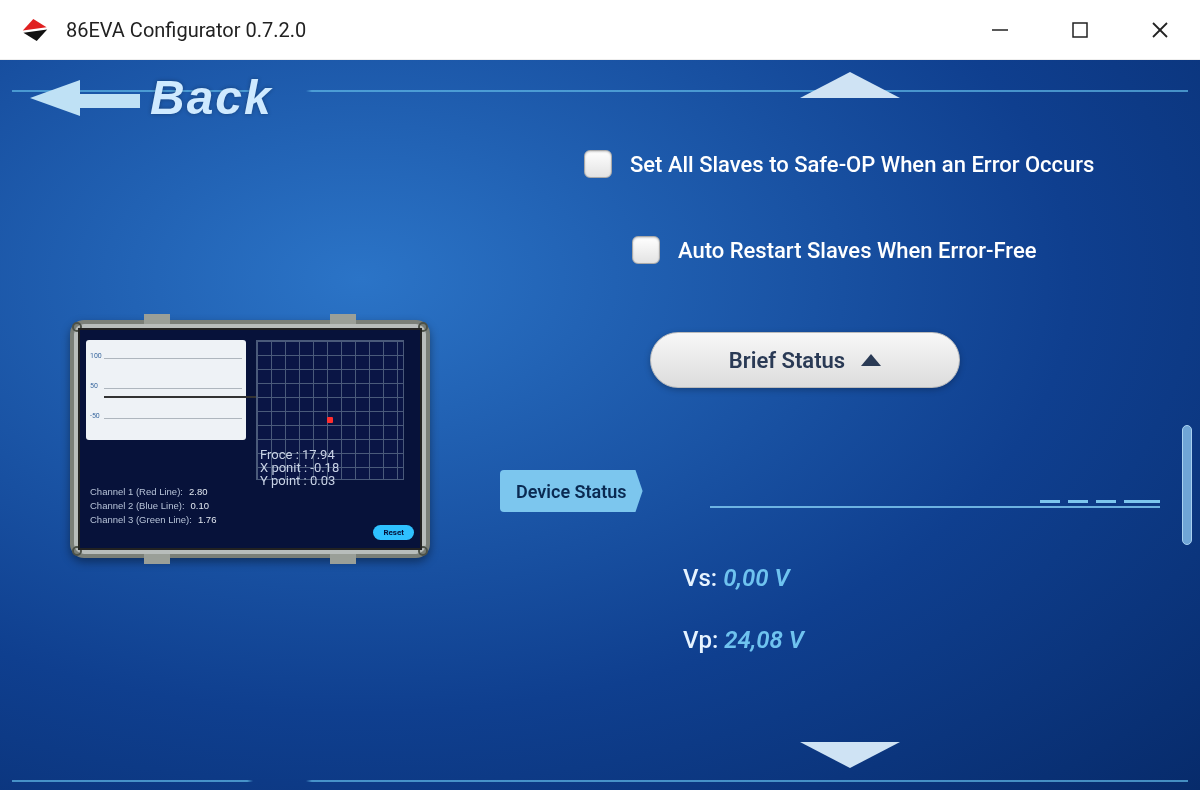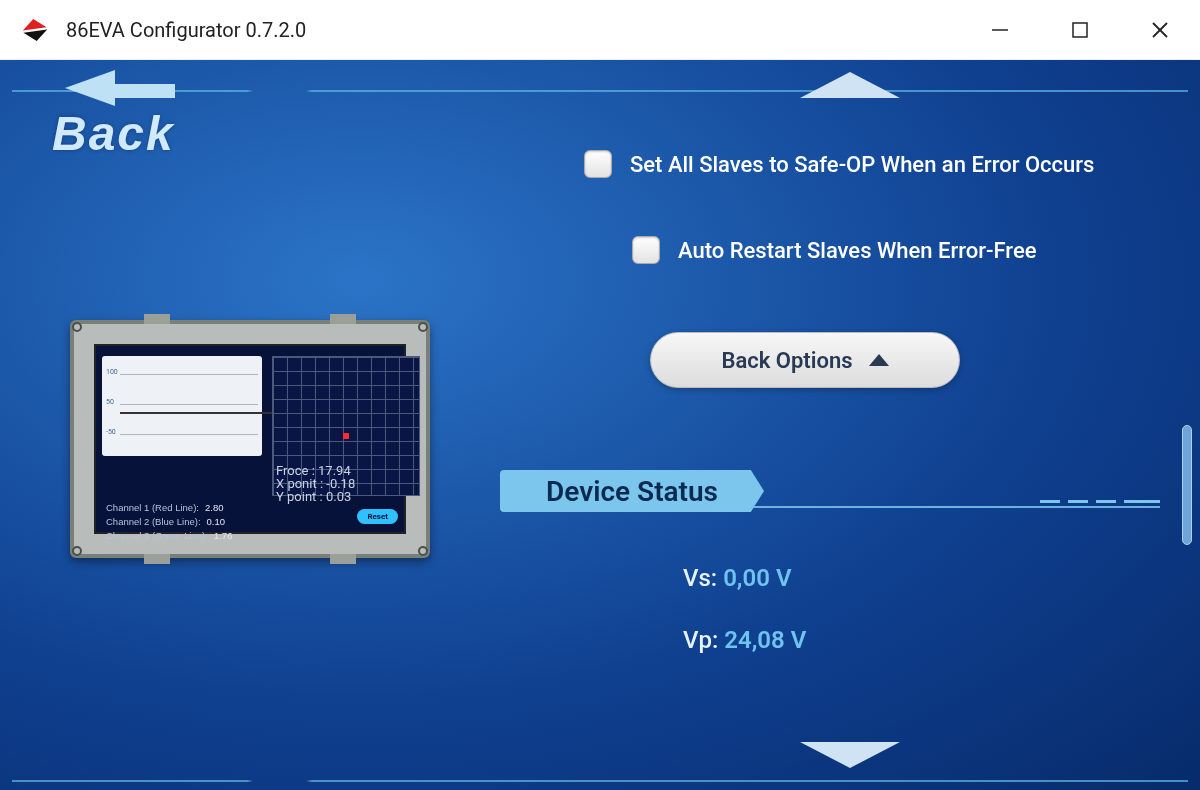--- a/index.html
+++ b/index.html
@@ -74,26 +74,25 @@
       height: 2px;
       background: linear-gradient(90deg, #5fb8e6 0%, #5fb8e6 20%, transparent 20.5%, transparent 25%, #5fb8e6 25.5%, #5fb8e6 100%);
       opacity: 0.7;
     }
     .frame-lines::before { top: 30px; }
     .frame-lines::after { bottom: 8px; }
 
     
     .back {
       position: absolute;
-      left: 42px; top: 10px;
+      left: 30px; top: 10px;
       display: flex;
-      align-items: flex-end;
+      align-items: center;
       cursor: pointer;
       color: #cfeaff;
-      flex-direction: column;
     }
     .back-arrow {
       width: 110px; height: 36px;
       position: relative;
     }
     .back-arrow .shaft {
       position: absolute;
       right: 0; top: 14px;
       width: 60px; height: 14px;
       background: #bfe1f5;
@@ -198,23 +197,23 @@
       left: 490px; top: 410px;
       right: 40px;
       height: 48px;
     }
     .status-band .pill {
       position: absolute;
       left: 10px; top: 0;
       background: #7cc6ee;
       color: #0a2a52;
       height: 42px;
-      padding: 0 46px;
+      padding: 0 16px;
       display: flex; align-items: center;
-      font-size: 28px;
+      font-size: 18px;
       font-weight: 600;
       clip-path: polygon(0 0, 95% 0, 100% 50%, 95% 100%, 0 100%);
       border-radius: 4px 0 0 4px;
     }
     .status-band .line {
       position: absolute;
       left: 220px; right: 0;
       top: 36px;
       height: 2px;
       background: #7cc6ee;
@@ -235,32 +234,32 @@
     .status-values {
       position: absolute;
       left: 640px; top: 490px;
       color: #cfe3f4;
       font-size: 24px;
       font-weight: 500;
       line-height: 56px;
     }
     .status-values .row { margin-bottom: 6px; }
     .status-values .label { color: #e6f3ff; margin-left: 43px; }
-    .status-values .value { color: #6fc3ef; font-weight: 600; }
+    .status-values .value { color: #6fc3ef; font-weight: 600; font-style: italic; }
 
     
     .device {
       position: absolute;
       left: 70px; top: 260px;
       width: 360px; height: 238px;
       background: #b8bdbb;
       border: 4px solid #7a7f78;
-      border-radius: 6px;
+      border-radius: 14px;
       box-shadow: 0 4px 10px rgba(0,0,0,0.4);
-      padding: 20px;
+      padding: 4px;
     }
     .device-screen {
       width: 100%; height: 100%;
       background: #07123a;
       position: relative;
       border: 2px solid #222;
     }
     .mini-chart {
       position: absolute;
       left: 6px; top: 10px;
@@ -380,21 +379,21 @@
   <div class="option-row one">
     <div class="checkbox"></div>
     <span>Set All Slaves to Safe-OP When an Error Occurs</span>
   </div>
   <div class="option-row two">
     <div class="checkbox"></div>
     <span>Auto Restart Slaves When Error-Free</span>
   </div>
 
   <div class="brief-options">
-    <span>Back Options</span>
+    <span>Brief Status</span>
     <div class="chev"></div>
   </div>
 
   <div class="status-band">
     <div class="pill">Device Status</div>
     <div class="line"></div>
     <div class="dashes"></div>
   </div>
 
   <div class="status-values">

